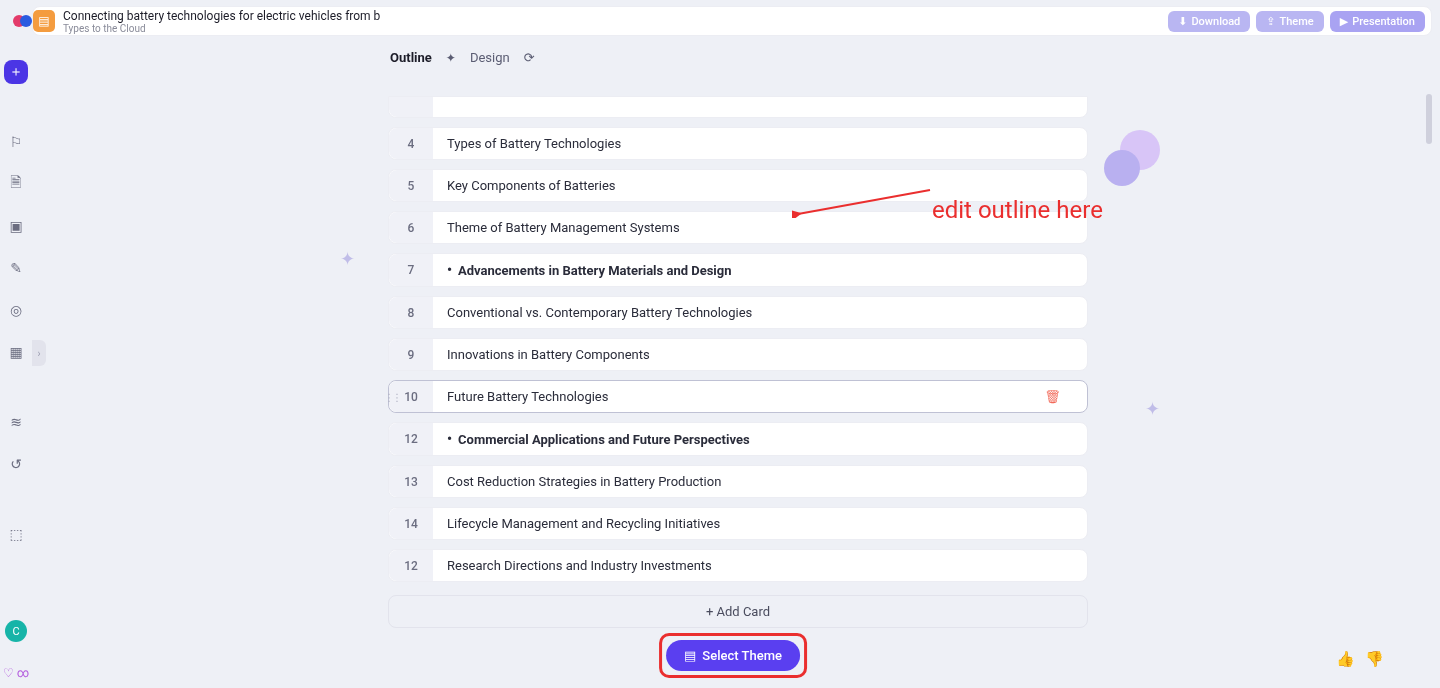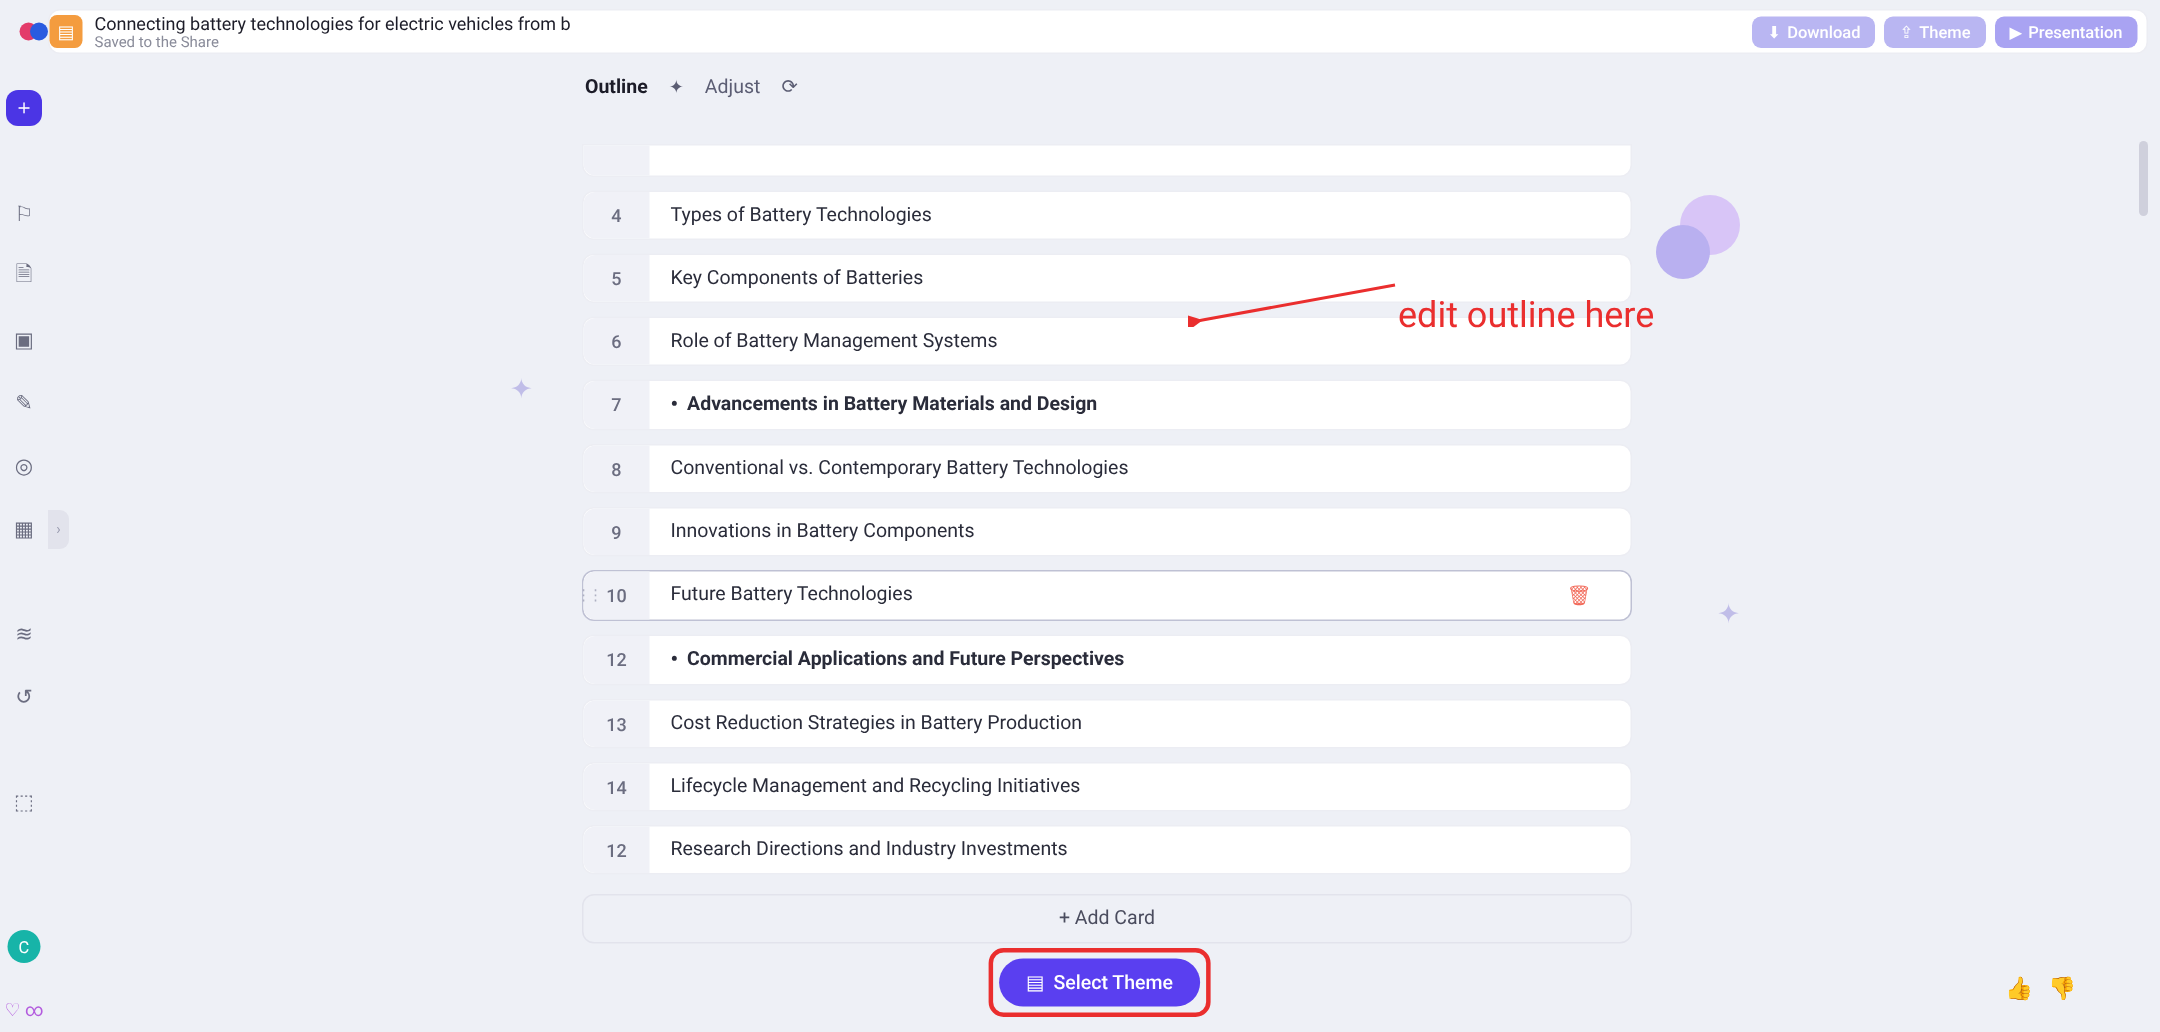--- a/index.html
+++ b/index.html
@@ -39,21 +39,21 @@
 .toolbar .active { font-weight: 700; color: #1c1c28; }
 .toolbar .sep-icon { color: #5b5d73; font-size: 12px; }
 .toolbar .adjust { color: #5b5d73; cursor: pointer; }
 .toolbar .refresh { color: #5b5d73; cursor: pointer; font-size: 13px; }
 
 .cards { position: absolute; top: 52px; left: 356px; width: 700px; display: flex; flex-direction: column; gap: 9px; }
 .card-peek { height: 22px; background: #fff; border-radius: 0 0 8px 8px; border: 1px solid #ecedf3; display: flex; }
 .card-peek .num { width: 44px; background: #f0f1f7; border-radius: 0 0 0 8px; }
 .card { display: flex; align-items: stretch; border: 1px solid #ecedf3; border-radius: 8px; background: #fff; min-height: 32px; }
 .card .num { width: 44px; background: #f0f1f7; border-radius: 8px 0 0 8px; display: flex; align-items: center; justify-content: center; font-size: 12px; color: #6b6d80; font-weight: 500; }
-.card .body { flex: 1; display: flex; padding: 8px 14px; font-size: 13px; color: #2a2c3a; }
+.card .body { flex: 1; display: flex; align-items: center; padding: 8px 14px; font-size: 13px; color: #2a2c3a; }
 .card.bold .body { font-weight: 700; }
 .card .bullet { margin-right: 6px; font-size: 14px; color: #2a2c3a; }
 .card.hover { border-color: #bfc1d4; }
 .card.hover .num { position: relative; }
 .drag-dots { position: absolute; left: -5px; top: 50%; transform: translateY(-50%); font-size: 10px; color: #aeb0c2; letter-spacing: -2px; }
 .trash { margin-left: auto; color: #f26a5a; font-size: 13px; cursor: pointer; padding-right: 12px; }
 .add-card { margin-top: 4px; border: 1px solid #e2e3ec; border-radius: 8px; background: transparent; text-align: center; padding: 8px; font-size: 13px; color: #4a4c5e; cursor: pointer; }
 
 .select-theme-wrap { position: absolute; left: 50%; transform: translateX(-50%); bottom: 10px; border: 3px solid #ea2e2e; border-radius: 10px; padding: 4px; }
 .select-theme { background: #5a3ff0; color: #fff; border: none; border-radius: 18px; padding: 8px 18px; font-size: 13px; font-weight: 500; display: flex; align-items: center; gap: 6px; cursor: pointer; }
@@ -70,21 +70,21 @@
 <div class="blob blob-pink"></div>
 <div class="blob blob-purple"></div>
 <span class="sparkle sparkle-1">✦</span>
 <span class="sparkle sparkle-2">✦</span>
 
 <div class="topbar">
   <div class="logo-pair"></div>
   <div class="doc-icon">▤</div>
   <div>
     <div class="doc-title">Connecting battery technologies for electric vehicles from b</div>
-    <div class="doc-sub">Saved to the Share</div>
+    <div class="doc-sub">Types to the Cloud</div>
   </div>
   <div class="topbar-right">
     <button class="pill">
         <span>⬇</span>
         <span>Download</span>
       </button>
     <button class="pill">
         <span>⇪</span>
         <span>Theme</span>
       </button>
@@ -112,21 +112,21 @@
   <div class="avatar">C</div>
   <div class="avatar-sub">♡ ∞</div>
 </div>
 
 <div class="expand-handle">›</div>
 
 <div class="main">
   <div class="toolbar">
     <span class="active">Outline</span>
     <span class="sep-icon">✦</span>
-    <span class="adjust">Adjust</span>
+    <span class="adjust">Design</span>
     <span class="refresh">⟳</span>
   </div>
 
   <div class="cards" id="cards-root">
     <div class="card-peek">
         <div class="num"></div>
       </div>
 
   <div class="card">
         <div class="num">4</div>
@@ -136,21 +136,21 @@
       </div>
       <div class="card">
         <div class="num">5</div>
         <div class="body">
           <span>Key Components of Batteries</span>
         </div>
       </div>
       <div class="card">
         <div class="num">6</div>
         <div class="body">
-          <span>Role of Battery Management Systems</span>
+          <span>Theme of Battery Management Systems</span>
         </div>
       </div>
       <div class="card bold">
         <div class="num">7</div>
         <div class="body">
           <span class="bullet">•</span>
           <span>Advancements in Battery Materials and Design</span>
         </div>
       </div>
       <div class="card">

